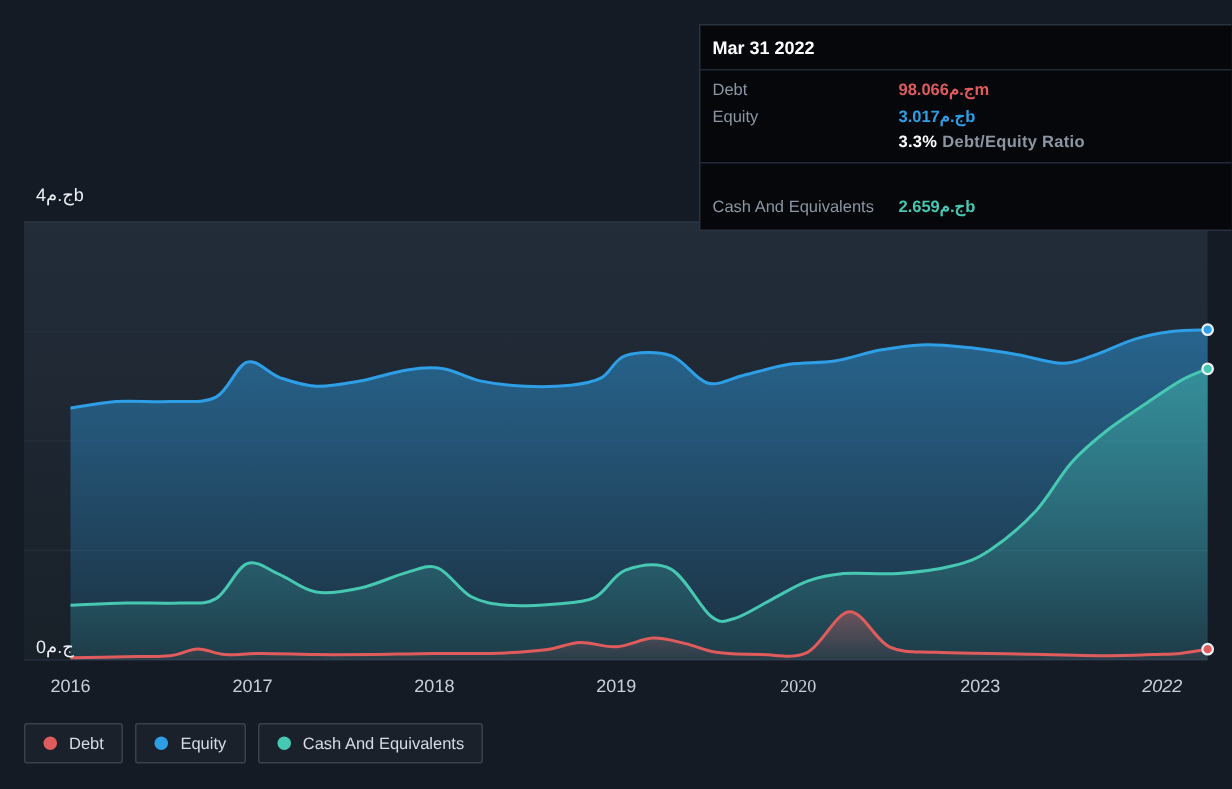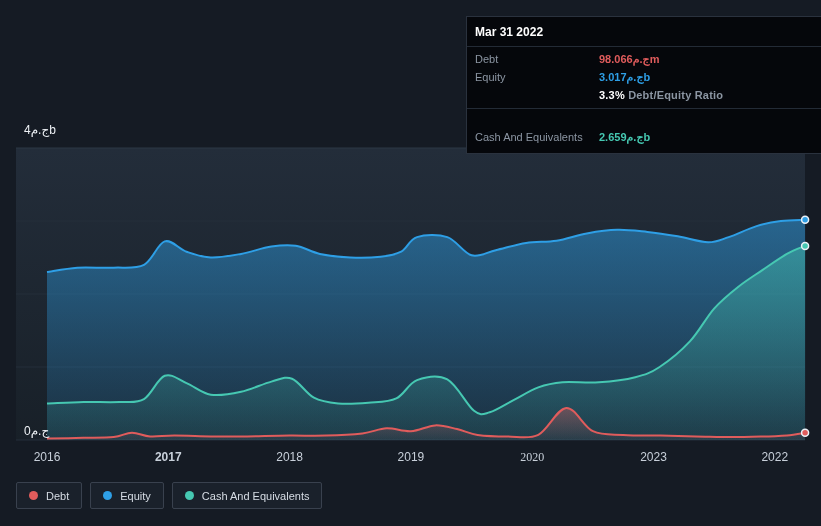--- a/index.html
+++ b/index.html
@@ -62,26 +62,26 @@
       <path d="M47.0 438.5C53.1 438.4,72.3 438.1,83.4 437.8C94.5 437.6,105.6 437.9,113.7 437.1C121.8 436.2,125.8 432.8,131.9 432.7C138.0 432.6,143.0 435.9,150.1 436.4C157.2 436.8,164.3 435.6,174.4 435.6C184.5 435.6,198.6 436.2,210.8 436.4C222.9 436.5,234.0 436.5,247.1 436.4C260.3 436.2,276.5 435.7,289.6 435.6C302.7 435.5,313.9 436.0,326.0 435.6C338.1 435.3,352.3 434.6,362.4 433.4C372.5 432.2,378.6 428.7,386.6 428.3C394.7 428.0,402.8 431.7,410.9 431.2C419.0 430.8,427.5 425.8,435.2 425.4C442.8 425.0,449.9 427.5,457.0 429.1C464.1 430.6,469.1 433.7,477.6 434.9C486.1 436.1,497.8 436.4,507.9 436.4C518.0 436.4,528.6 439.6,538.3 434.9C548.0 430.1,557.1 408.5,566.2 407.9C575.3 407.3,583.3 426.7,592.9 431.2C602.4 435.7,612.1 434.2,623.2 434.9C634.3 435.6,647.4 435.4,659.6 435.6C671.7 435.9,683.8 436.1,696.0 436.4C708.1 436.6,720.2 437.1,732.3 437.1C744.5 437.1,759.6 436.6,768.7 436.4C777.8 436.1,780.9 436.2,786.9 435.6C793.0 435.0,802.1 433.3,805.1 432.8" fill="none" stroke="#E05C5C" stroke-width="2" stroke-linejoin="round"></path>
       <circle cx="805.1" cy="219.8" r="3.5" fill="#2E9FE6" stroke="#EAF0F6" stroke-width="1.5"></circle>
       <circle cx="805.1" cy="245.9" r="3.5" fill="#46C8B2" stroke="#EAF0F6" stroke-width="1.5"></circle>
       <circle cx="805.1" cy="432.8" r="3.5" fill="#E05C5C" stroke="#EAF0F6" stroke-width="1.5"></circle>
     </svg>
 
   <div id="ylabel-top" class="axis-label">4ج.مb</div>
   <div id="ylabel-zero" class="axis-label">0ج.م</div>
   <div id="x-axis">
       <span class="x-label" style="left: 47px;">2016</span>
-      <span class="x-label" style="left: 168.3px; font-weight: bold;">2017</span>
+      <span class="x-label" style="left: 168.3px;">2017</span>
       <span class="x-label" style="left: 289.6px;">2018</span>
       <span class="x-label" style="left: 410.9px;">2019</span>
       <span class="x-label" style="left: 532.2px; font-family: Liberation Serif, serif;">2020</span>
       <span class="x-label" style="left: 653.5px;">2023</span>
-      <span class="x-label" style="left: 774.8px;">2022</span>
+      <span class="x-label" style="left: 774.8px; font-style: italic;">2022</span>
     </div>
 
   <div id="tooltip">
     <div class="tt-date">Mar 31 2022</div>
     <div class="tt-row">
       <span class="tt-label">Debt</span>
       <span class="tt-value" id="tt-debt" style="color: rgb(224, 92, 92);">98.066ج.مm</span>
     </div>
     <div class="tt-row">
       <span class="tt-label">Equity</span>

